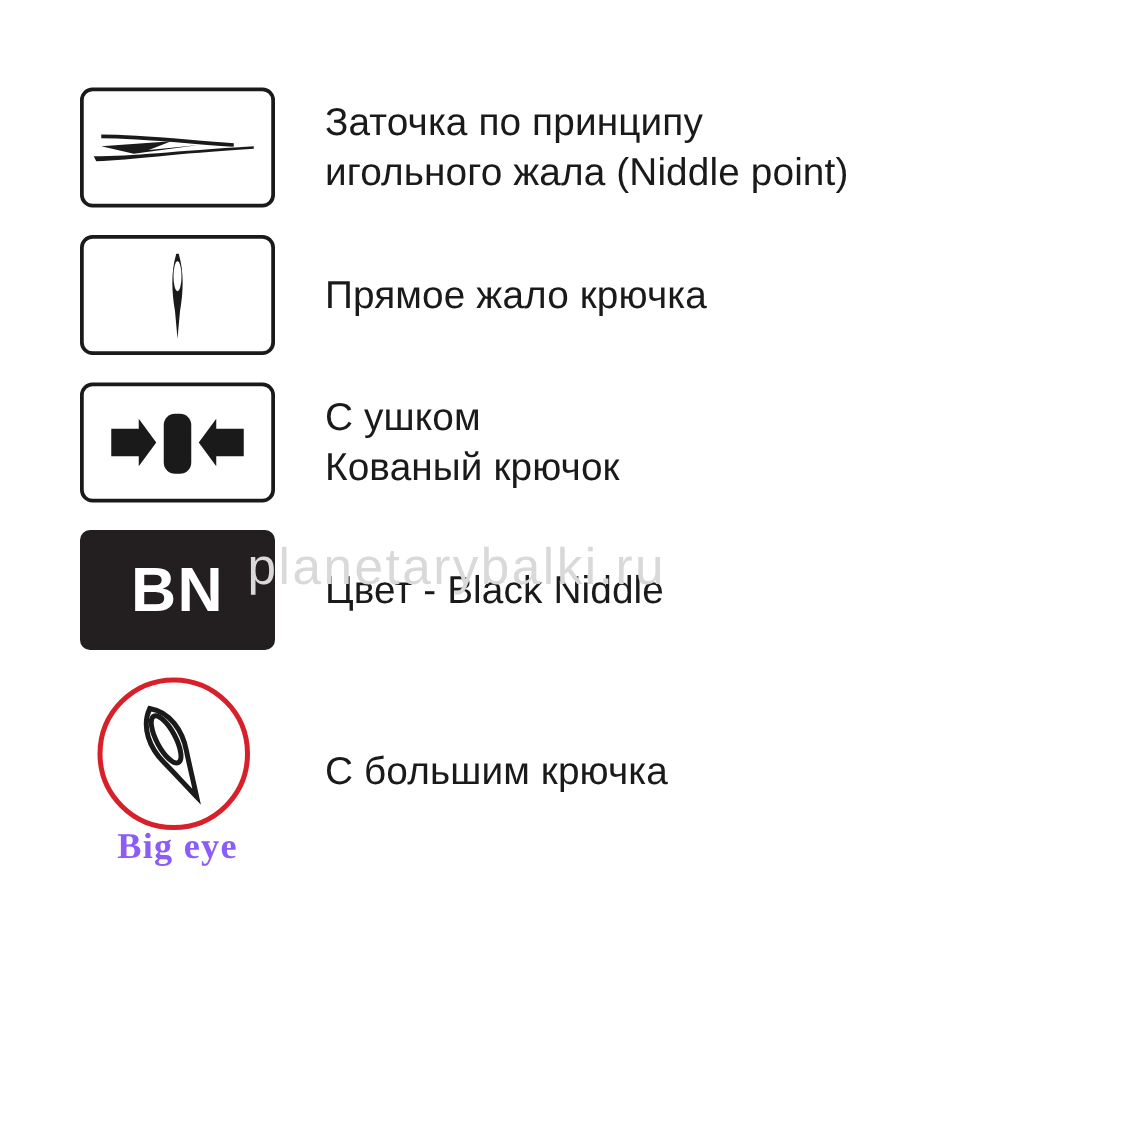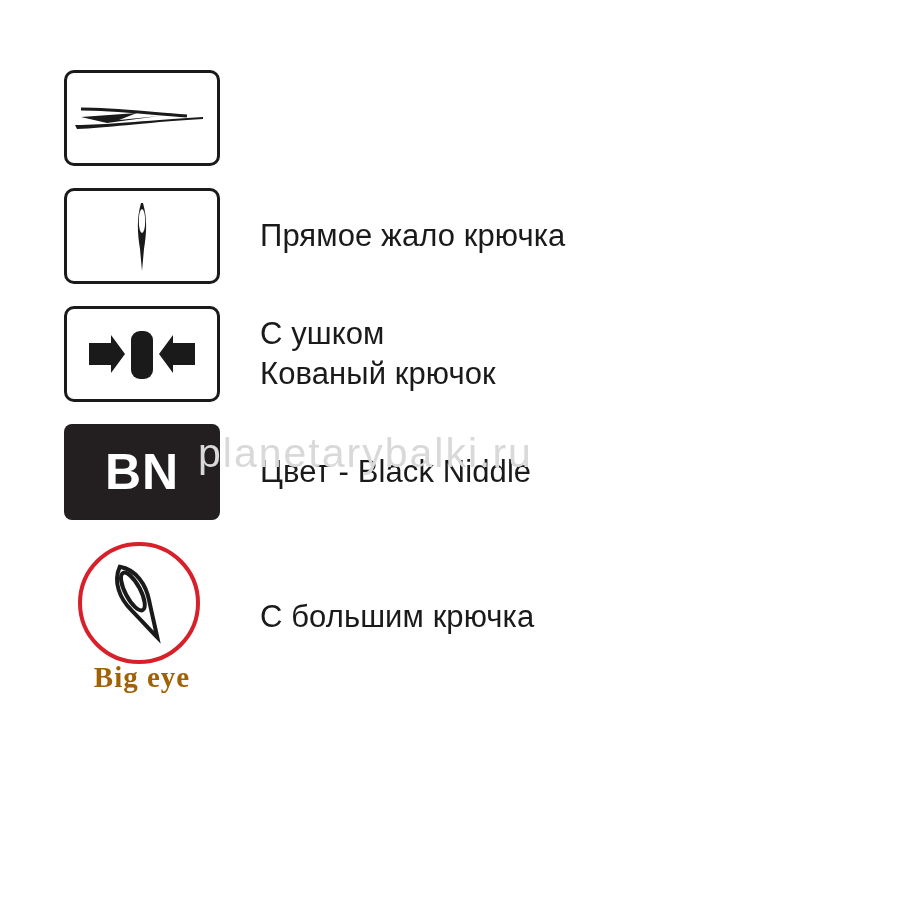--- a/index.html
+++ b/index.html
@@ -96,21 +96,21 @@
   }
   .bigeye-label {
     position: absolute;
     bottom: -2px;
     left: 0;
     width: 156px;
     text-align: center;
     font-family: "Liberation Serif", serif;
     font-weight: bold;
     font-size: 29px;
-    color: #a16207;
+    color: #8b5cf6;
     letter-spacing: 1px;
   }
 
   
   #watermark {
     position: absolute;
     top: 430px;
     left: 198px;
     font-size: 41px;
     letter-spacing: 2px;
@@ -128,20 +128,22 @@
   <div class="feature-row">
     <div class="icon-cell">
       <div class="box box-needle">
         <svg width="150" height="90" viewBox="0 0 150 90">
           <path d="M8 52 C40 52 70 48 136 44 L136 46 C70 50 40 55 10 56 Z" fill="#1a1a1a"></path>
           <path d="M14 44 L70 40 L52 47 L92 43 L40 50 Z" fill="#1a1a1a"></path>
           <path d="M14 36 C46 36 78 40 120 43" fill="none" stroke="#1a1a1a" stroke-width="3"></path>
         </svg>
       </div>
     </div>
+    <div class="label-cell">Заточка по принципу
+игольного жала (Niddle point)</div>
   </div>
 
   <div class="feature-row">
     <div class="icon-cell">
       <div class="box box-straight">
         <svg width="150" height="90" viewBox="0 0 150 90">
           <path d="M74 12 C70 26 70 40 73 58 L75 80 L77 58 C80 40 80 26 76 12 Z" fill="#1a1a1a"></path>
           <ellipse cx="75" cy="30" rx="3.2" ry="12" fill="#ffffff"></ellipse>
         </svg>
       </div>

